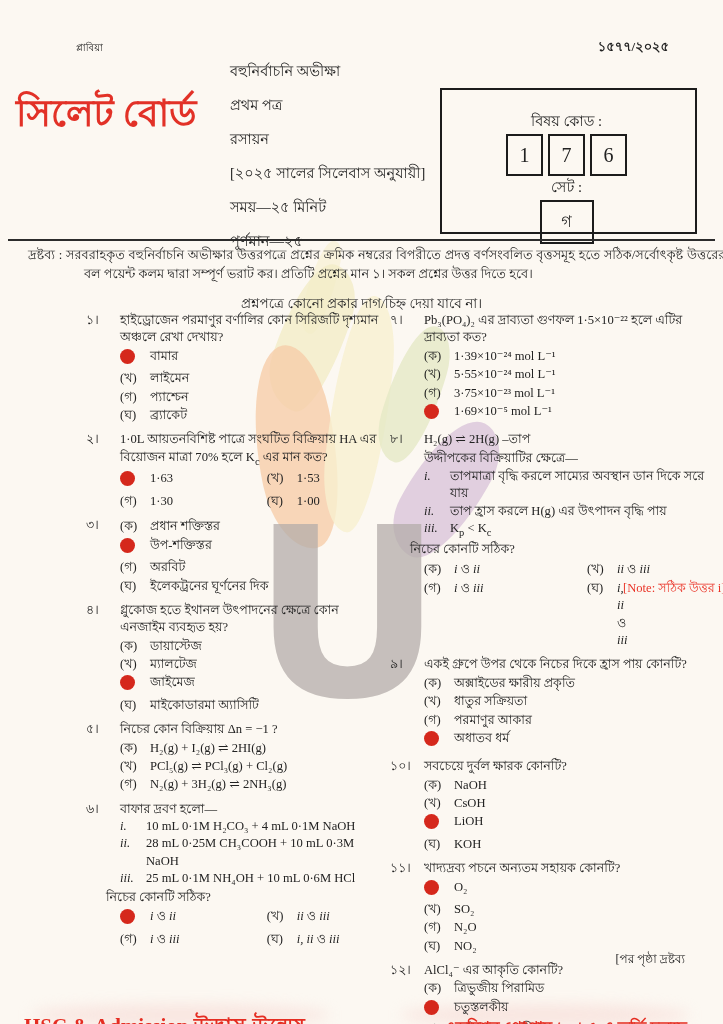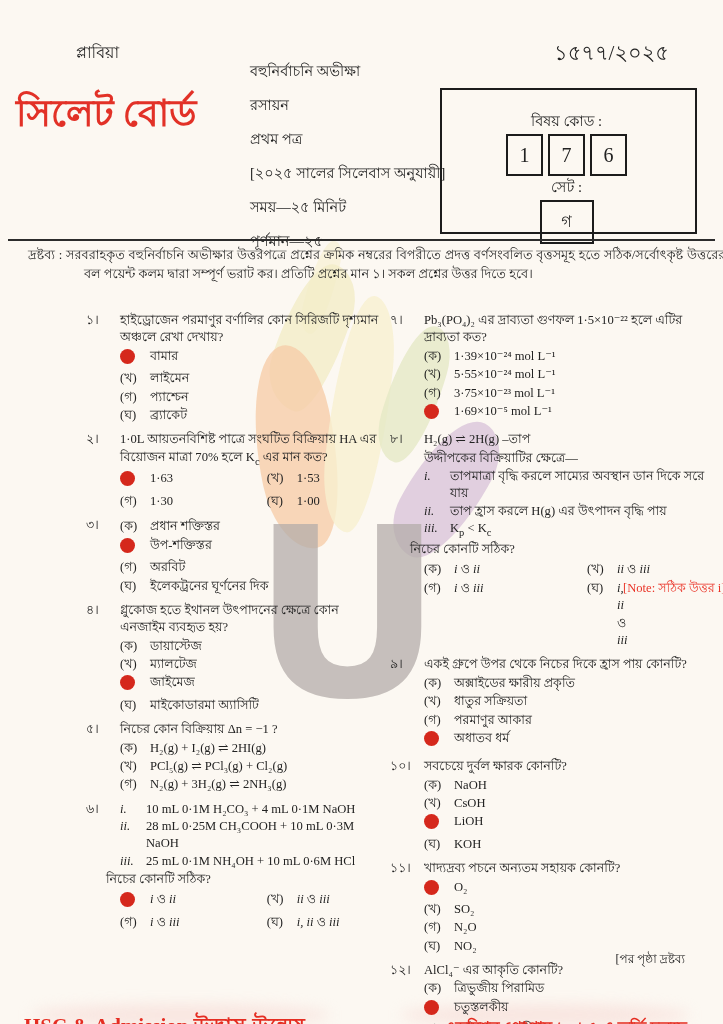--- a/index.html
+++ b/index.html
@@ -18,26 +18,26 @@
   .p0{left:58px;top:-6px;width:26px;height:96px;background:var(--flame_yellow,#f7f0cf);transform:rotate(14deg);border-radius:60% 40% 50% 50%/75% 25% 70% 30%;opacity:.65;}
   .p1{left:30px;top:16px;width:64px;height:152px;background:var(--flame_cream,#f2ecc7);transform:rotate(18deg);border-radius:50% 50% 40% 60%/70% 30% 70% 30%;}
   .p2{left:6px;top:100px;width:80px;height:205px;background:var(--flame_peach,#f6cda9);transform:rotate(-12deg);border-radius:60% 40% 50% 50%/65% 35% 65% 35%;}
   .p3{left:80px;top:50px;width:58px;height:238px;background:var(--flame_yellow,#f7f0cf);transform:rotate(6deg);border-radius:55% 45% 50% 50%/70% 30% 70% 30%;}
   .p4{left:138px;top:78px;width:52px;height:142px;background:var(--flame_green,#e5e8c6);transform:rotate(16deg);border-radius:55% 45% 50% 50%/70% 30% 70% 30%;}
   .p5{left:160px;top:168px;width:72px;height:152px;background:var(--flame_purple,#d9c4da);transform:rotate(28deg);border-radius:55% 45% 50% 50%/70% 30% 70% 30%;}
   .wm-u{position:absolute;left:2px;top:252px;font-family:"DejaVu Sans",sans-serif;font-weight:bold;
         font-size:235px;line-height:1;color:var(--u_gray,#b4adaa);opacity:.75;}
 
   
-  .corner-note{left:76px;top:40px;font-size:16px;}
+  .corner-note{left:76px;top:40px;font-size:10px;}
   .page-num{left:0;width:723px;text-align:center;top:40px;font-size:15px;}
-  .serial{right:54px;top:37px;font-size:21px;font-weight:normal;}
+  .serial{right:54px;top:37px;font-size:13px;font-weight:bold;}
   .board-title{left:16px;top:94px;font-size:37px;font-weight:bold;color:var(--title_red,#e23127);line-height:1.1;}
   .center-block{left:230px;top:60px;font-size:14.5px;}
-  .center-block div{margin-bottom:10px;margin-left:20px;}
+  .center-block div{margin-bottom:10px;}
   .code-box{left:440px;top:88px;width:253px;height:142px;border:2px solid #1c1c1c;background:transparent;}
   .code-row{position:absolute;left:0;right:4px;display:flex;align-items:center;justify-content:center;gap:0;font-size:14.5px;flex-direction:column;}
   .code-row.r1{top:20px;}
   .code-row.r2{top:86px;}
   .digit-boxes{display:flex;gap:5px;}
   .digit-box{width:33px;height:38px;border:2px solid #1c1c1c;display:flex;align-items:center;justify-content:center;font-size:20px;}
   .set-box{width:50px;height:40px;border:2px solid #1c1c1c;display:flex;align-items:center;justify-content:center;font-size:16px;}
 
   .header-rule{left:8px;right:8px;top:239px;height:0;border-top:2px solid #2c2c2c;position:absolute;z-index:2;}
 
@@ -91,22 +91,22 @@
     <div class="petal p5"></div>
     <div class="wm-u">U</div>
   </div>
 
   <div class="layer corner-note">প্লাবিয়া</div>
   <div class="layer serial">১৫৭৭/২০২৫</div>
   <div class="layer board-title">সিলেট বোর্ড</div>
 
   <div class="layer center-block">
     <div>বহুনির্বাচনি অভীক্ষা</div>
+    <div>প্রথম পত্র</div>
     <div>রসায়ন</div>
-    <div>প্রথম পত্র</div>
     <div>[২০২৫ সালের সিলেবাস অনুযায়ী]</div>
     <div>সময়—২৫ মিনিট</div>
     <div>পূর্ণমান—২৫</div>
   </div>
 
   <div class="layer code-box">
     <div class="code-row r1">
       <span>বিষয় কোড :</span>
       <span class="digit-boxes">
         <span class="digit-box">1</span>
@@ -116,20 +116,21 @@
     </div>
     <div class="code-row r2">
       <span>সেট :</span>
       <span class="set-box">গ</span>
     </div>
   </div>
 
   <div class="header-rule"></div>
 
   <div class="layer notice"><span>দ্রষ্টব্য :</span> <span>সরবরাহকৃত বহুনির্বাচনি অভীক্ষার উত্তরপত্রে প্রশ্নের ক্রমিক নম্বরের বিপরীতে প্রদত্ত বর্ণসংবলিত বৃত্তসমূহ হতে সঠিক/সর্বোৎকৃষ্ট উত্তরের বৃত্তটি বল পয়েন্ট কলম দ্বারা সম্পূর্ণ ভরাট কর। প্রতিটি প্রশ্নের মান ১। সকল প্রশ্নের উত্তর দিতে হবে।</span></div>
+  <div class="layer warning">প্রশ্নপত্রে কোনো প্রকার দাগ/চিহ্ন দেয়া যাবে না।</div>
 
   <div class="layer questions">
     <div class="qcol left">
         <div class="question">
           <div class="q-num">১।</div>
           <div class="q-content">
             <div class="q-stem">হাইড্রোজেন পরমাণুর বর্ণালির কোন সিরিজটি দৃশ্যমান অঞ্চলে রেখা দেখায়?</div>
             <div class="options list">
               <div class="option">
                 <span class="opt-marker"><span class="answer-dot"></span></span>
@@ -237,20 +238,21 @@
               <div class="option">
                 <span class="opt-marker">(গ)</span>
                 <span class="opt-text">N₂(g) + 3H₂(g) ⇌ 2NH₃(g)</span>
               </div>
             </div>
           </div>
         </div>
         <div class="question">
           <div class="q-num">৬।</div>
           <div class="q-content">
+            <div class="q-stem">বাফার দ্রবণ হলো—</div>
             <div class="sub-item">
               <span class="sub-marker">i.</span>
               <span class="sub-text">10 mL 0·1M H₂CO₃ + 4 mL 0·1M NaOH</span>
             </div>
             <div class="sub-item">
               <span class="sub-marker">ii.</span>
               <span class="sub-text">28 mL 0·25M CH₃COOH + 10 mL 0·3M NaOH</span>
             </div>
             <div class="sub-item">
               <span class="sub-marker">iii.</span>

